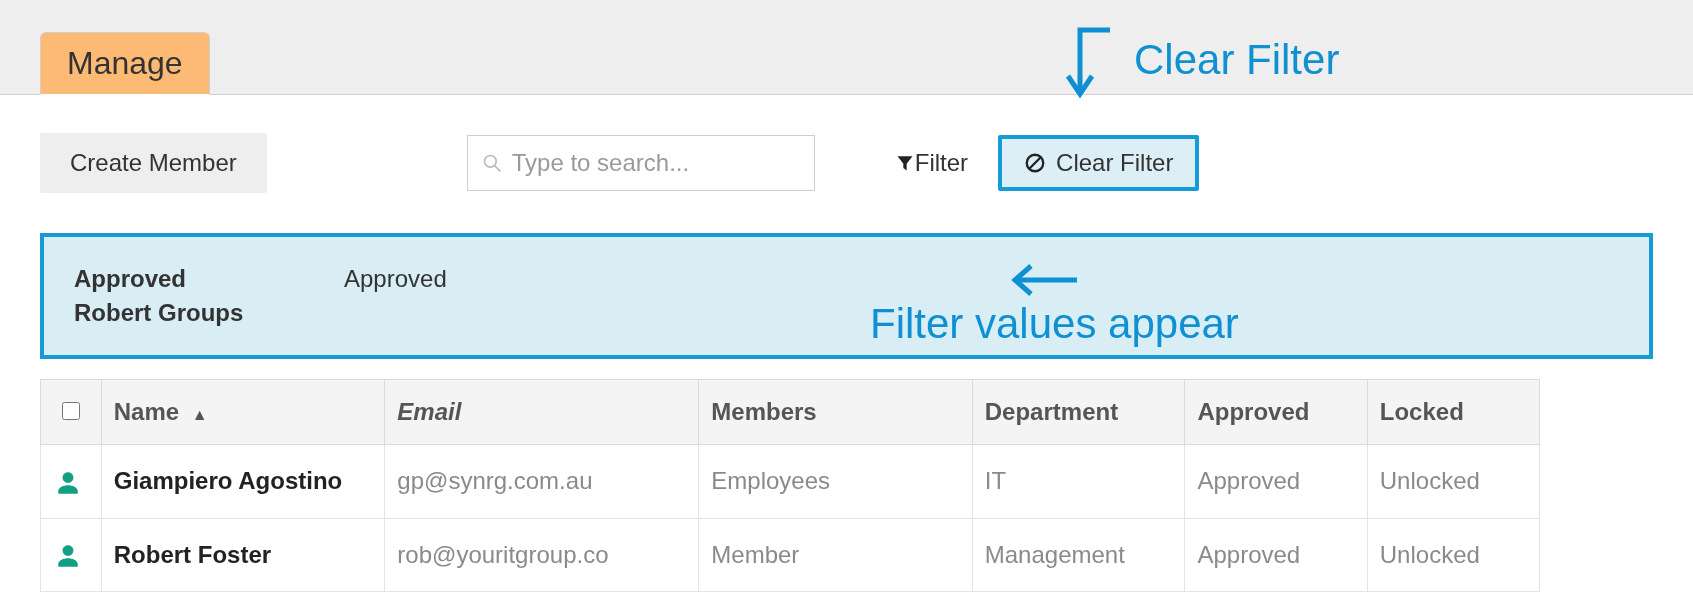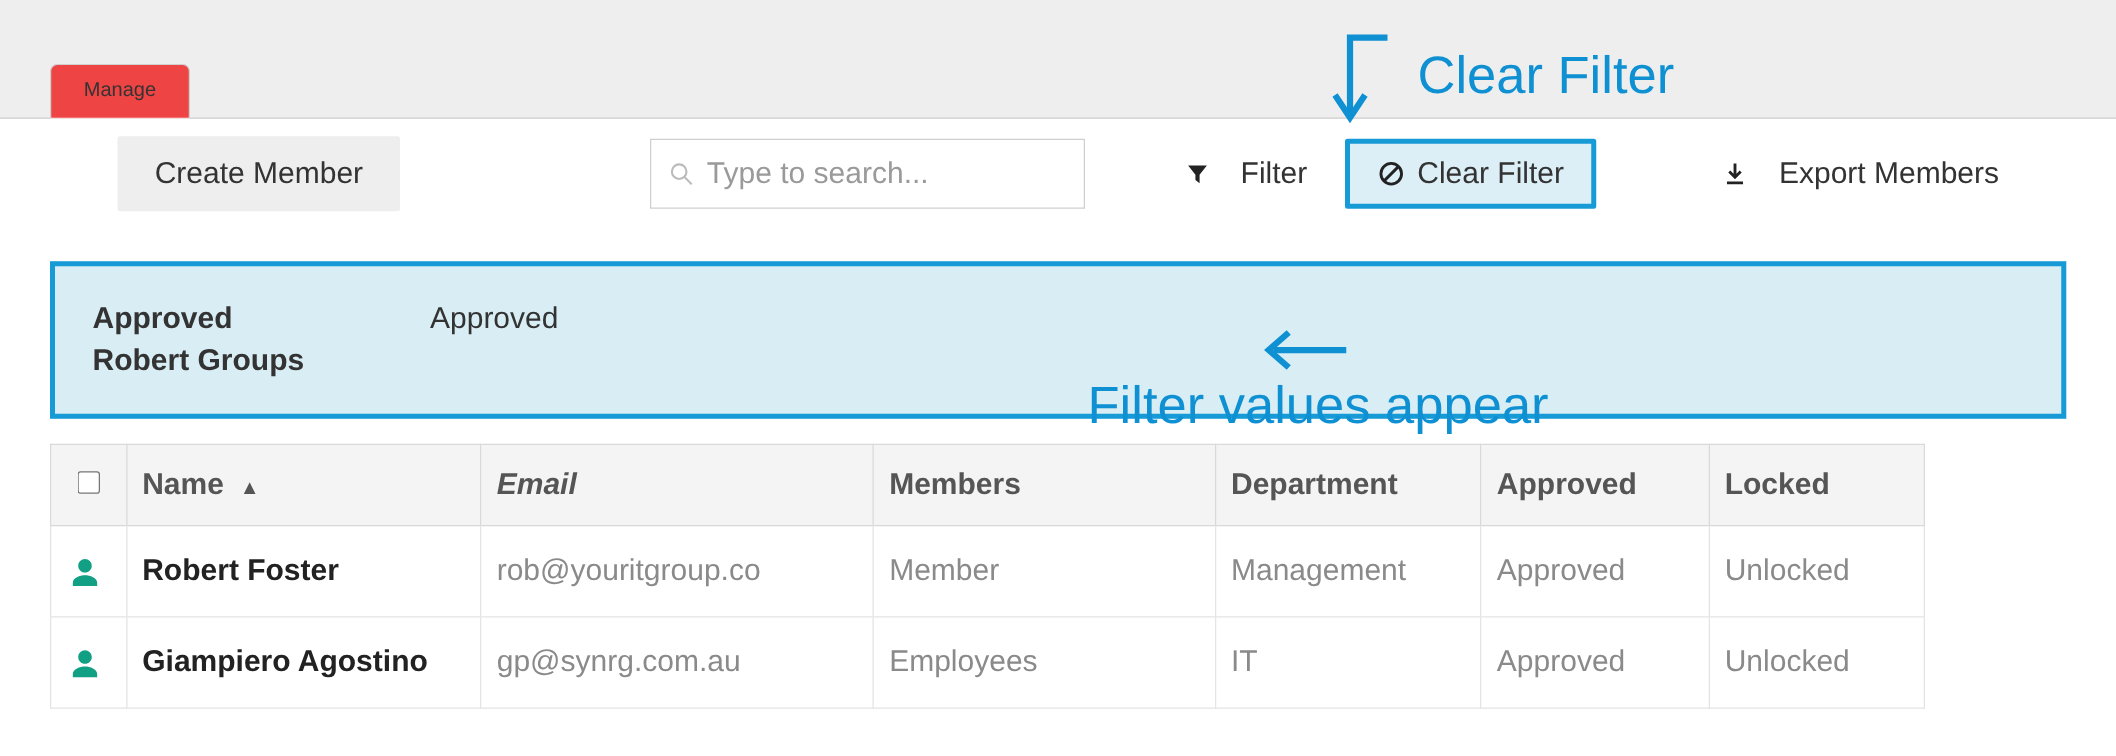--- a/index.html
+++ b/index.html
@@ -1,38 +1,38 @@
 <!DOCTYPE html>
 <html><head>
 <meta charset="utf-8">
 <style>
   * { box-sizing: border-box; margin: 0; padding: 0; }
   html, body { width: 1693px; height: 605px; font-family: "Segoe UI", "Helvetica Neue", Arial, sans-serif; background:#fff; color:#4a4a4a; overflow:hidden; }
   .page-top { background:#eeeeee; height:95px; border-bottom:1px solid #d0d0d0; position:relative; }
   .tab {
-    position:absolute; left:40px; bottom:-1px; background:#ef4444; border:1px solid #cfcfcf;
-    border-bottom:1px solid #fff; border-radius:6px 6px 0 0; padding:12px 26px; font-size:16px;
+    position:absolute; left:40px; bottom:-1px; background:#fdba74; border:1px solid #cfcfcf;
+    border-bottom:1px solid #fff; border-radius:6px 6px 0 0; padding:12px 26px; font-size:32px;
     color:#333;
   }
-  .toolbar { display:flex; align-items:center; gap:30px; padding:14px 40px 10px 40px;justify-content:center; }
+  .toolbar { display:flex; align-items:center; gap:30px; padding:38px 40px 10px 40px; }
   .btn-create {
     background:#eeeeee; border:none; padding:16px 30px; font-size:24px; color:#333;
     border-radius:2px; cursor:pointer;
   }
   .spacer-flex { flex:0 0 140px; }
   .search-wrap {
     display:flex; align-items:center; border:1px solid #cfcfcf; width:348px; height:56px;
     padding:0 14px; color:#999;
   }
   .search-wrap svg { flex:0 0 auto; margin-right:10px; }
   .search-input {
     border:none; outline:none; font-size:24px; color:#555; width:100%; background:transparent;
   }
   .search-input::placeholder { color:#9a9a9a; }
-  .tool-link { display:flex; align-items:center; gap:24px; font-size:24px; color:#333; cursor:pointer; }
+  .tool-link { display:flex; align-items:center; gap:0; font-size:24px; color:#333; cursor:pointer; }
   .clear-box {
     border:4px solid #179bd7; background:#dceff7; padding:10px 22px;
     display:flex; align-items:center; gap:10px; font-size:24px; color:#333; cursor:pointer;
     border-radius:2px;
   }
   .filter-panel {
     margin:30px 40px 0 40px; border:4px solid #179bd7; background:#d8edf4;
     padding:22px 30px; position:relative;
   }
   .fp-row { display:flex; font-size:24px; color:#333; margin:6px 0; }
@@ -104,27 +104,20 @@
     <span>Filter</span>
   </div>
   <div class="clear-box">
     <svg width="22" height="22" viewBox="0 0 24 24">
       <circle cx="12" cy="12" r="9" fill="none" stroke="#222" stroke-width="2.5"></circle>
       <line x1="6" y1="18" x2="18" y2="6" stroke="#222" stroke-width="2.5"></line>
     </svg>
     <span>Clear Filter</span>
   </div>
   <div style="flex:0 0 40px"></div>
-  <div class="tool-link">
-    <svg width="22" height="22" viewBox="0 0 24 24">
-      <path d="M12 3 V14 M7 10 L12 15 L17 10" fill="none" stroke="#222" stroke-width="2.5"></path>
-      <line x1="5" y1="20" x2="19" y2="20" stroke="#222" stroke-width="2.5"></line>
-    </svg>
-    <span>Export Members</span>
-  </div>
 </div>
 
 <div class="filter-panel">
   <div class="fp-row">
     <div class="fp-label">Approved</div>
     <div class="fp-value">Approved</div>
   </div>
   <div class="fp-row">
     <div class="fp-label">Robert Groups</div>
   </div>
@@ -154,33 +147,33 @@
         <th class="col-dept">Department</th>
         <th class="col-appr">Approved</th>
         <th class="col-lock">Locked</th>
       </tr>
     </thead>
     <tbody id="tbody">
         <tr>
           <td style="text-align:center"><svg width="26" height="26" viewBox="0 0 24 24" class="person-icon">
               <path fill="#12a085" d="M12 12c2.8 0 5-2.2 5-5s-2.2-5-5-5-5 2.2-5 5 2.2 5 5 5zm0 2c-3.8 0-9 1.9-9 5.5V22h18v-2.5c0-3.6-5.2-5.5-9-5.5z"></path>
             </svg></td>
-          <td class="name-cell">Robert Foster</td>
-          <td>rob@youritgroup.co</td>
-          <td>Member</td>
-          <td>Management</td>
+          <td class="name-cell">Giampiero Agostino</td>
+          <td>gp@synrg.com.au</td>
+          <td>Employees</td>
+          <td>IT</td>
           <td>Approved</td>
           <td>Unlocked</td>
         </tr>
         <tr>
           <td style="text-align:center"><svg width="26" height="26" viewBox="0 0 24 24" class="person-icon">
               <path fill="#12a085" d="M12 12c2.8 0 5-2.2 5-5s-2.2-5-5-5-5 2.2-5 5 2.2 5 5 5zm0 2c-3.8 0-9 1.9-9 5.5V22h18v-2.5c0-3.6-5.2-5.5-9-5.5z"></path>
             </svg></td>
-          <td class="name-cell">Giampiero Agostino</td>
-          <td>gp@synrg.com.au</td>
-          <td>Employees</td>
-          <td>IT</td>
+          <td class="name-cell">Robert Foster</td>
+          <td>rob@youritgroup.co</td>
+          <td>Member</td>
+          <td>Management</td>
           <td>Approved</td>
           <td>Unlocked</td>
         </tr>
       </tbody>
   </table>
 </div>
 
 </body></html>

